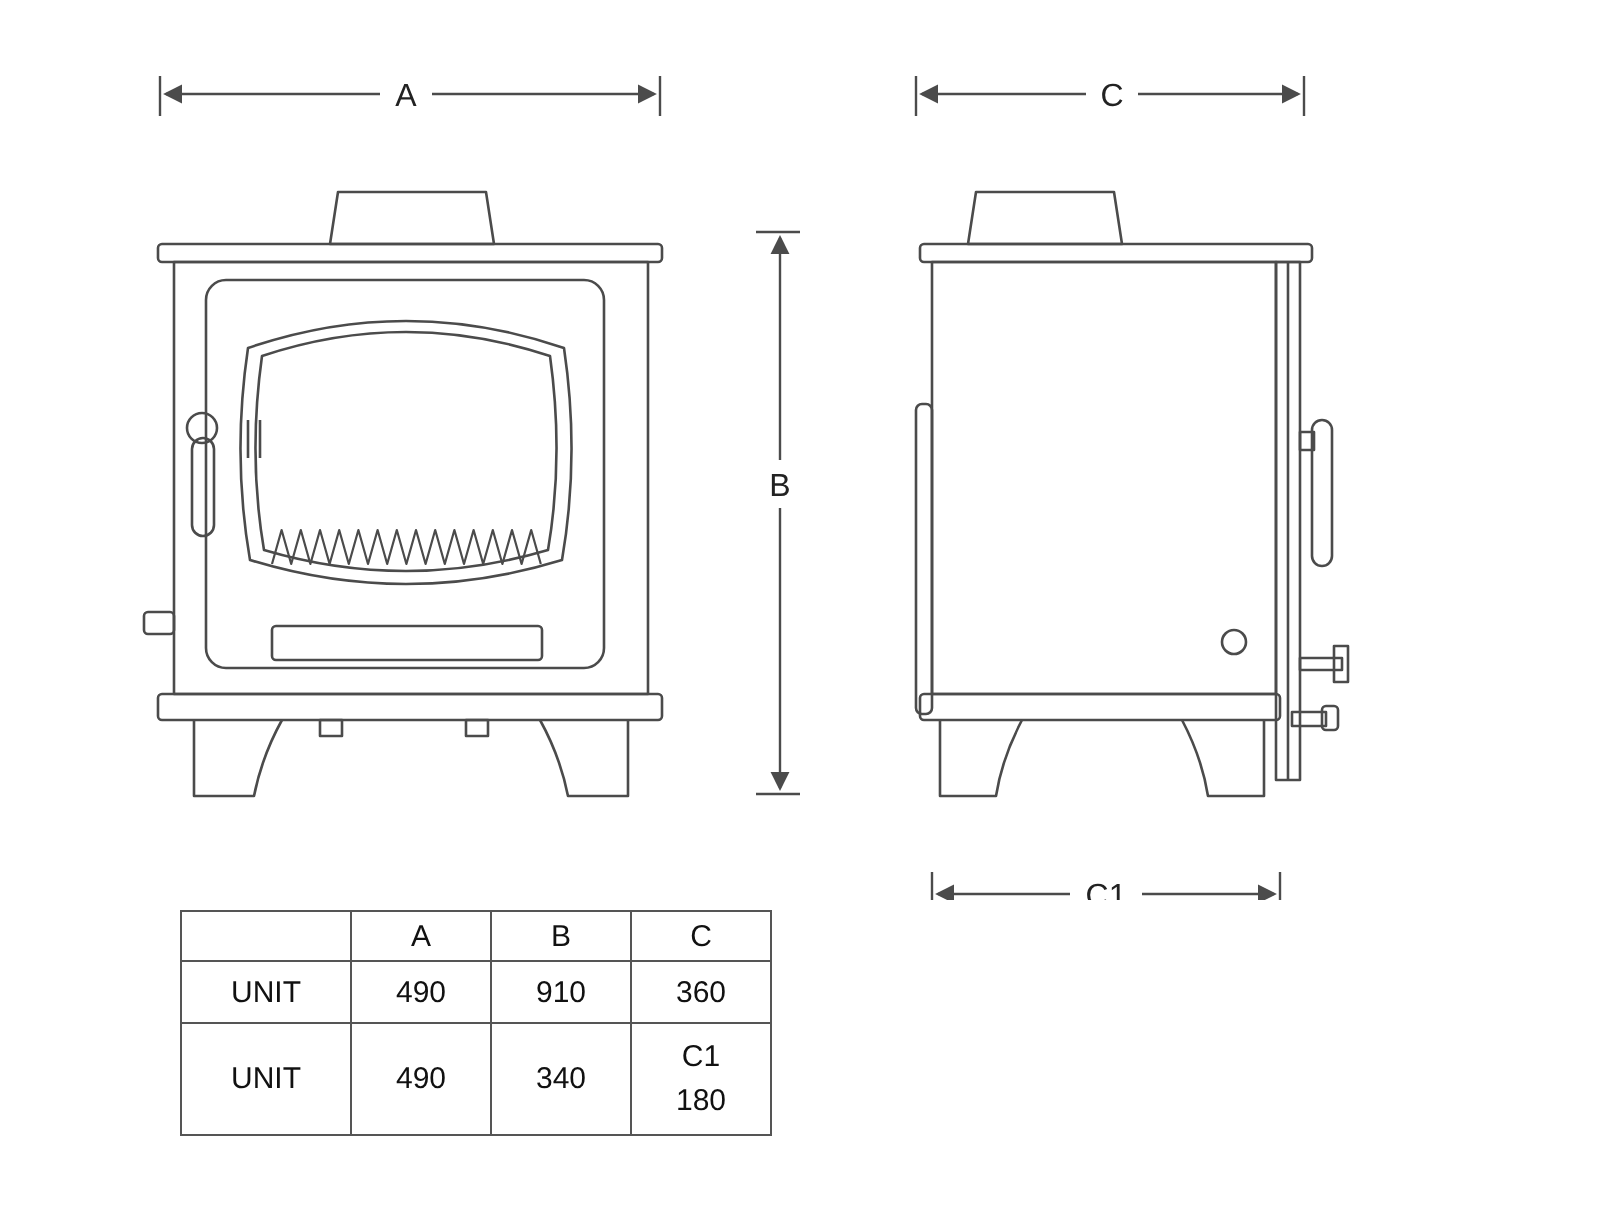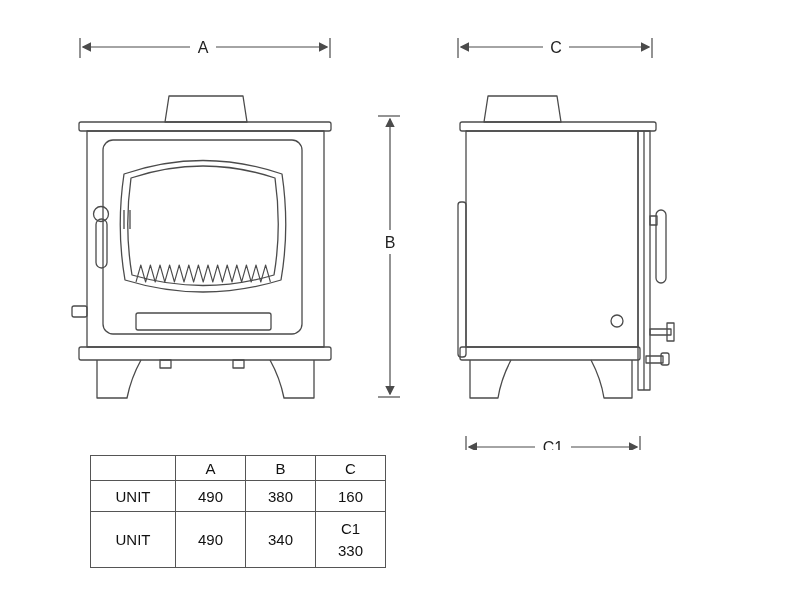--- a/index.html
+++ b/index.html
@@ -132,28 +132,28 @@
     <tbody>
       <tr class="row-header">
         <td></td>
         <td>A</td>
         <td>B</td>
         <td>C</td>
       </tr>
       <tr class="row-unit">
         <td>UNIT</td>
         <td>490</td>
-        <td>380</td>
-        <td>160</td>
+        <td>910</td>
+        <td>360</td>
       </tr>
       <tr class="row-stand">
         <td>UNIT</td>
         <td>490</td>
         <td>340</td>
         <td class="cell-stack">
           <div>C1</div>
-          <div>330</div>
+          <div>180</div>
         </td>
       </tr>
     </tbody>
   </table>
 
 </div>
 
 </body></html>

